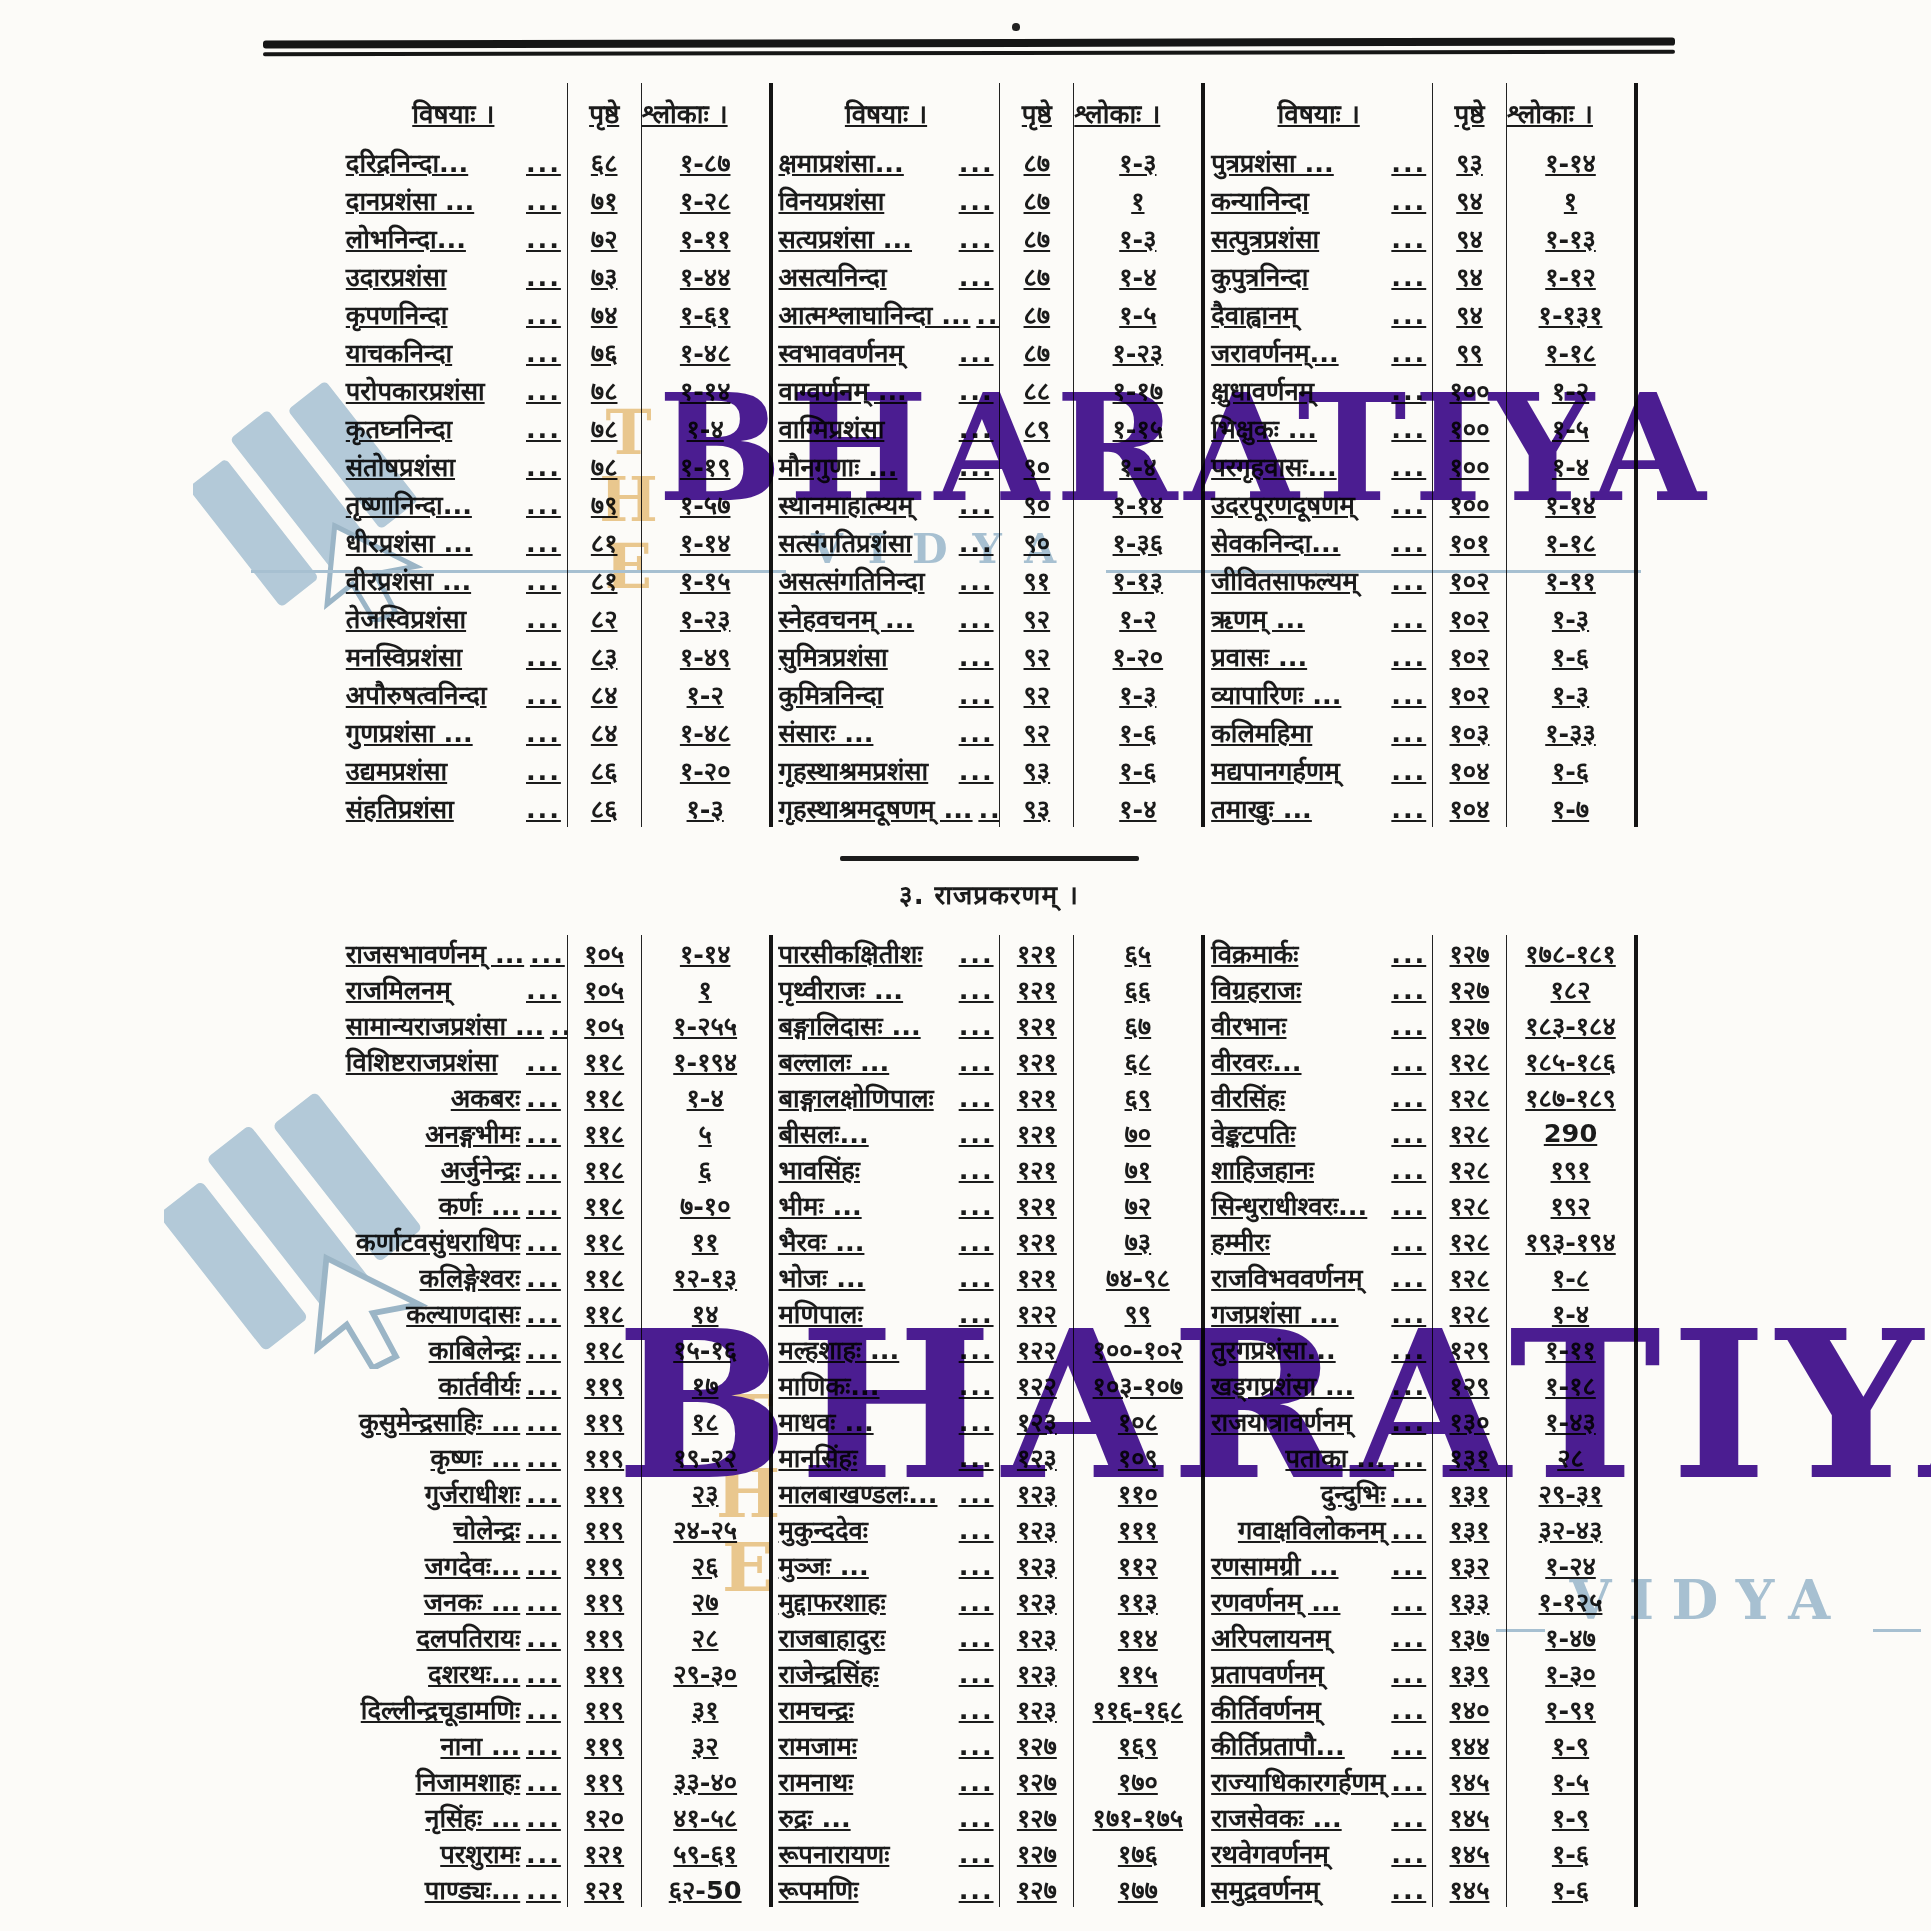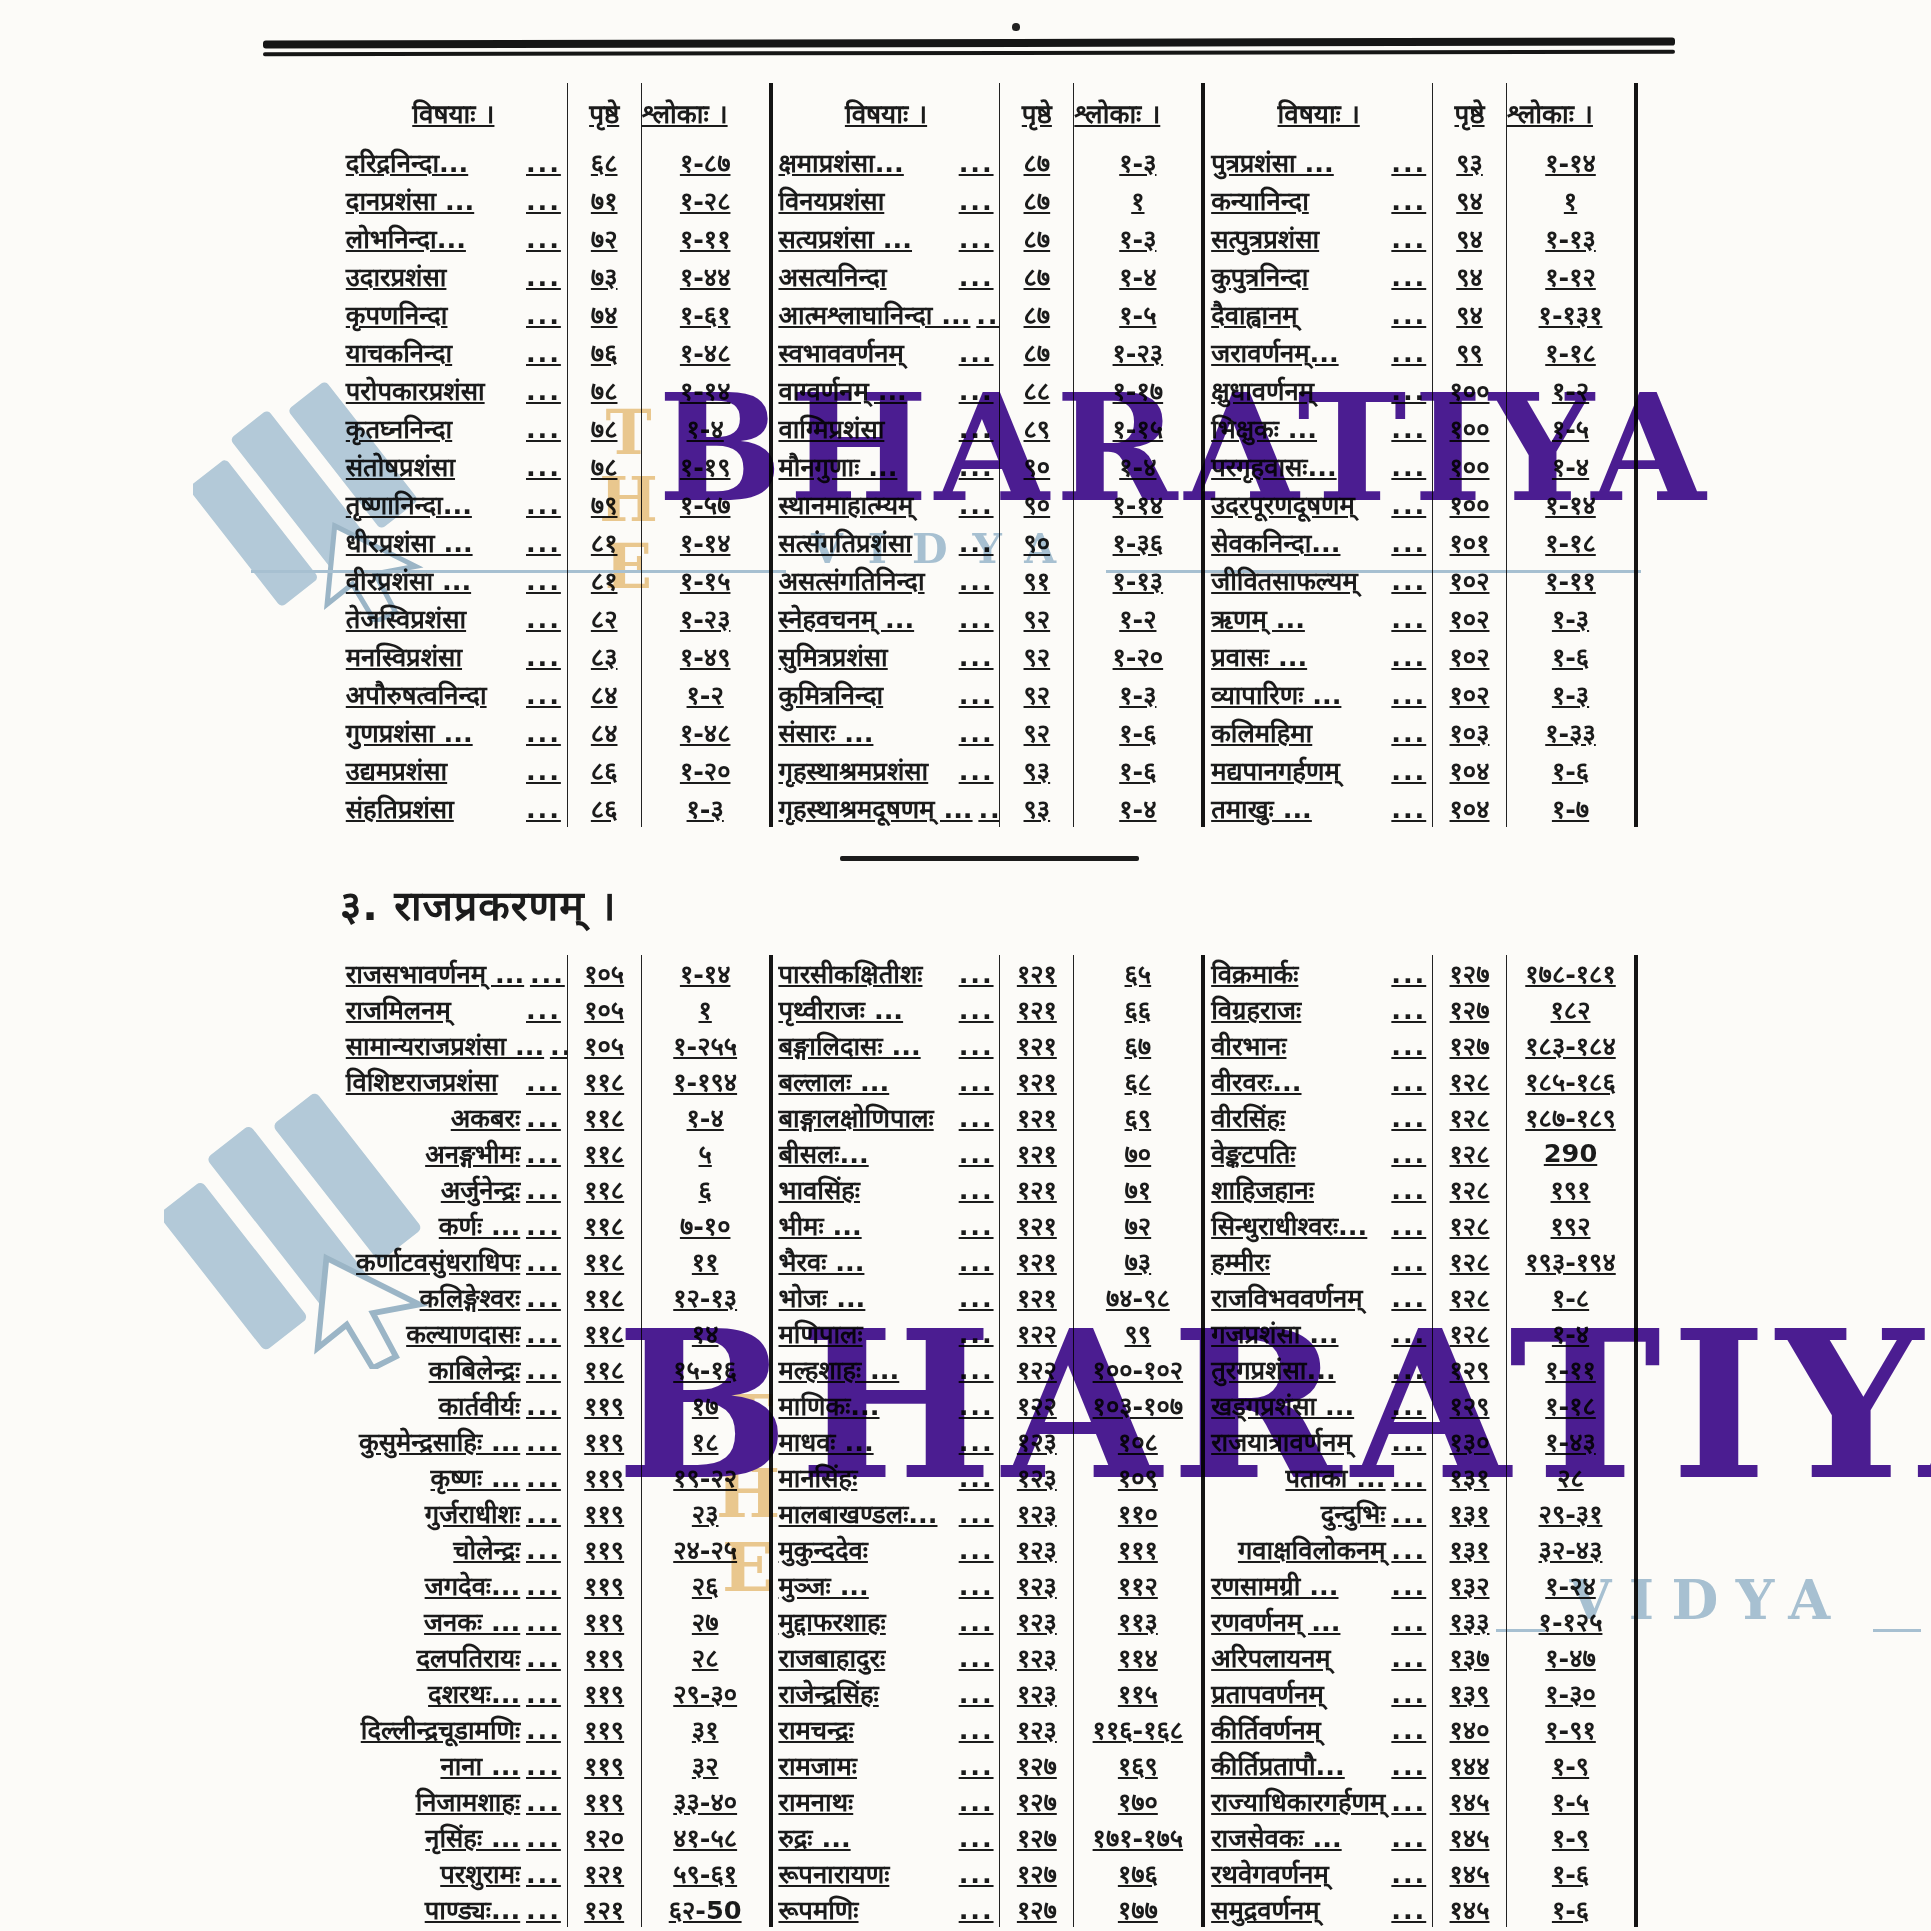--- a/index.html
+++ b/index.html
@@ -22,21 +22,21 @@
   .row{display:grid;grid-template-columns:1fr 75px 127px;font-size:25.6px;font-weight:700;
        height:38px;align-items:center;white-space:nowrap;}
   .b .row{height:36px;}
   .row .subj{display:flex;justify-content:space-between;align-items:baseline;overflow:hidden;padding-left:5.8px;}
   .row.indent .subj{padding-left:41px;justify-content:flex-end;}
   .row .lead{padding:0 5.8px;letter-spacing:1.9px;}
   .row .pg{text-align:center;border-left:1.9px solid #222;border-right:1.9px solid #222;height:100%;
            display:flex;align-items:center;justify-content:center;}
   .row .vs{text-align:center;}
   .divider{width:299px;height:4.8px;background:#1c1c1c;margin:29px auto 0 auto;border-radius:1.9px;}
-  .heading{font-size:41px;font-weight:700;margin:15.4px 0 23px 0;letter-spacing:1px;}
+  .heading{text-align:center;font-size:26px;font-weight:700;margin:15.4px 0 23px 0;letter-spacing:1px;}
   
   .wm{position:absolute;pointer-events:none;mix-blend-mode:multiply;color:#a9c3d7;z-index:5;}
   .wm-books{position:absolute;color:#b5cdde;}
   .wm-the{position:absolute;color:#ecca92;font-family:"DejaVu Serif","Liberation Serif",serif;
           font-weight:700;writing-mode:vertical-rl;text-orientation:upright;letter-spacing:-5.8px;line-height:1;}
   .wm-brand{position:absolute;font-family:"DejaVu Serif","Liberation Serif",serif;font-weight:700;
             line-height:1;white-space:nowrap;color:#4c1d95;}
   .wm-sub{position:absolute;display:flex;align-items:flex-end;font-family:"DejaVu Serif","Liberation Serif",serif;
           font-weight:700;color:#a9c3d7;}
   .wm-sub .ln{height:2.9px;background:currentColor;flex:1;}

